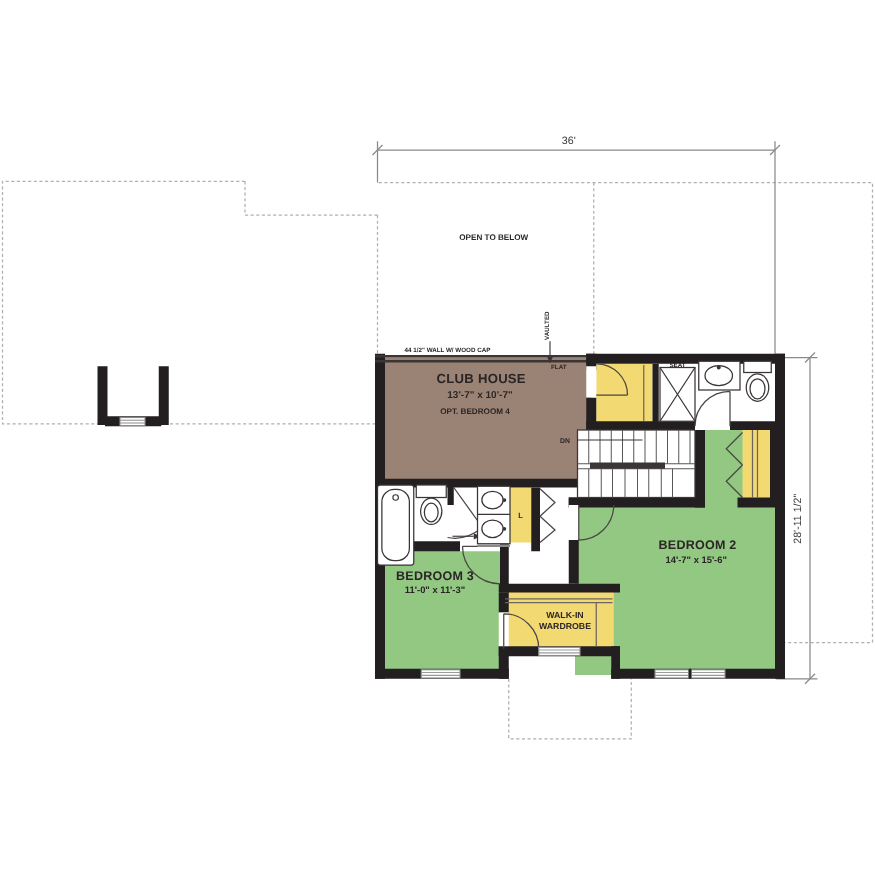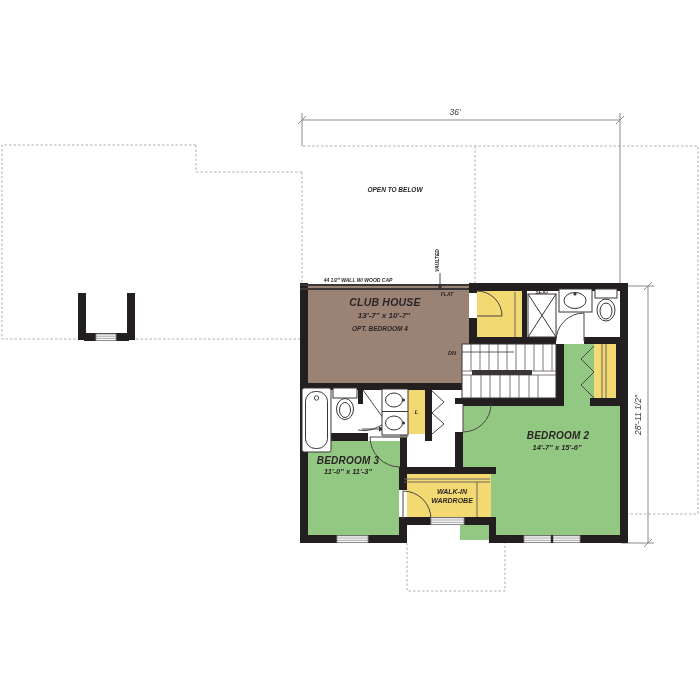--- a/index.html
+++ b/index.html
@@ -1,16 +1,16 @@
 <!DOCTYPE html>
 <html><head>
 <meta charset="utf-8">
 <style>
   html,body{margin:0;padding:0;background:#ffffff;}
-  .stage{width:700px;height:700px;position:relative;background:#fff;overflow:hidden;font-style:italic;}
+  .stage{width:700px;height:700px;position:relative;background:#fff;overflow:hidden;}
   svg{display:block;}
   text{font-family:"Liberation Sans", sans-serif; fill:#2b2526;}
   .room-name{font-weight:bold;font-size:10px;letter-spacing:.2px;}
   .room-dims{font-weight:bold;font-size:7.5px;}
   .room-note{font-weight:bold;font-size:6.5px;}
   .tiny{font-weight:bold;font-size:5.5px;}
   .micro{font-weight:bold;font-size:5px;}
   .dim-text{font-size:8.5px;fill:#3a3a3a;font-weight:normal;}
   .open-label{font-weight:bold;font-size:6.5px;}
   .wall{fill:#231f20;}

